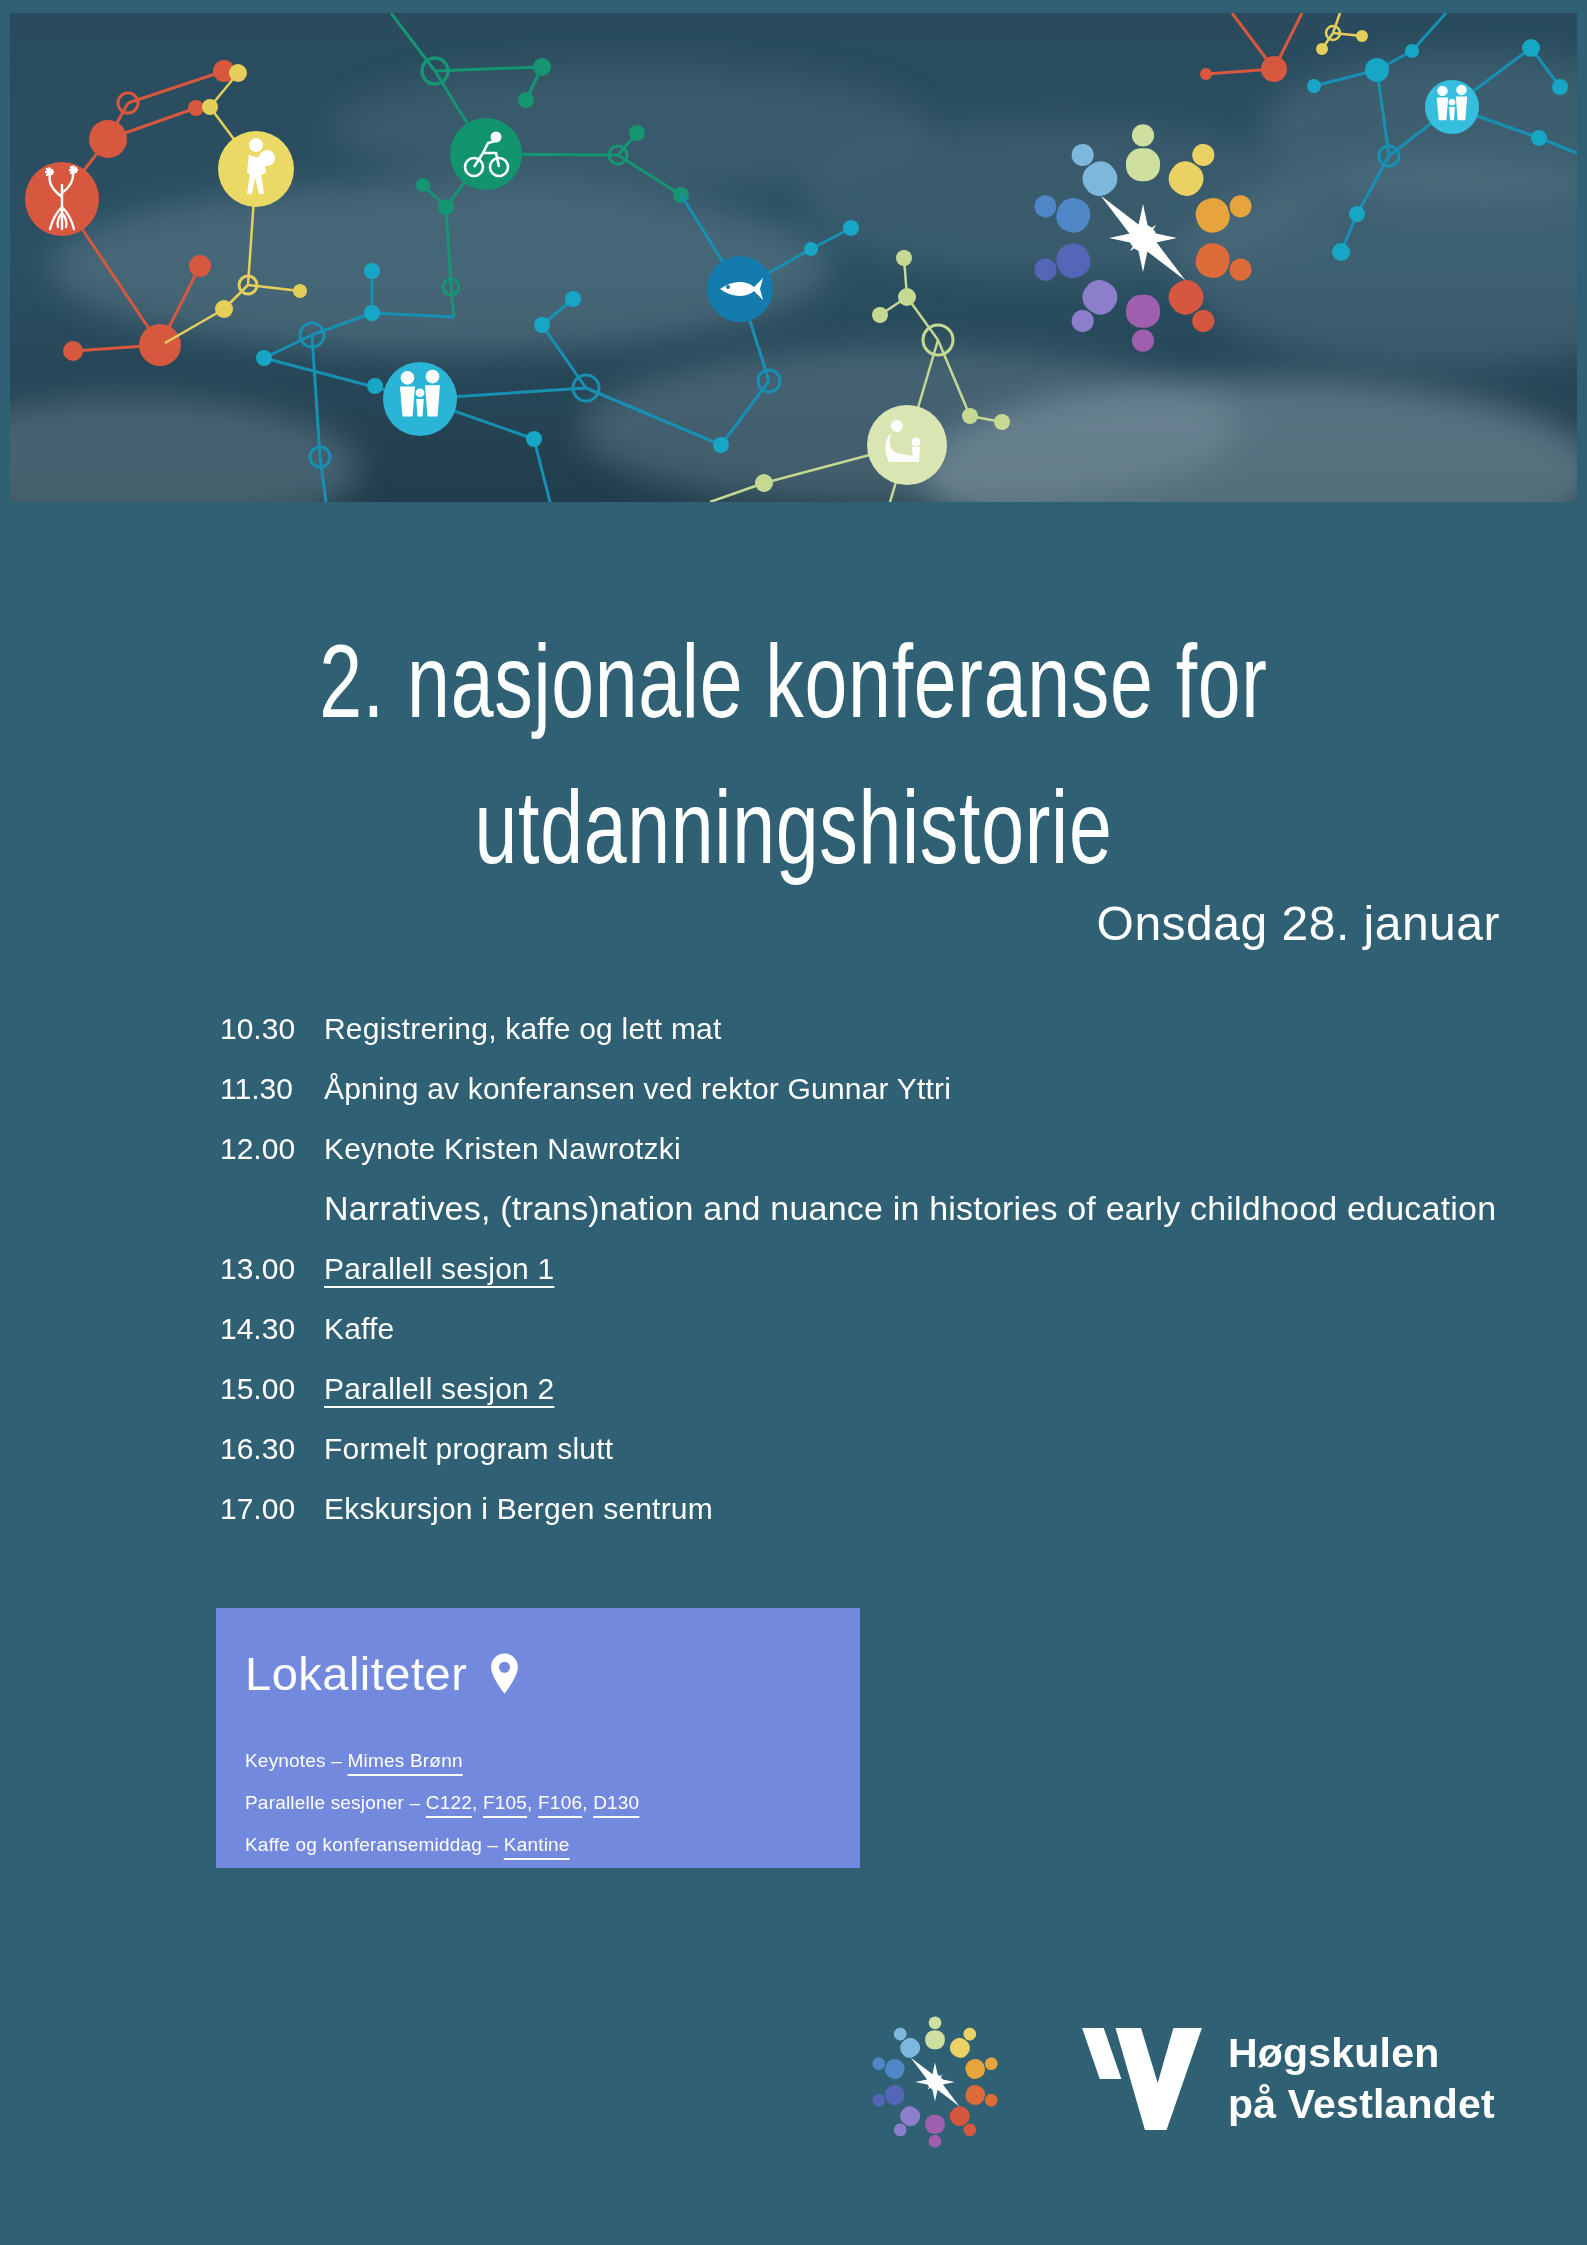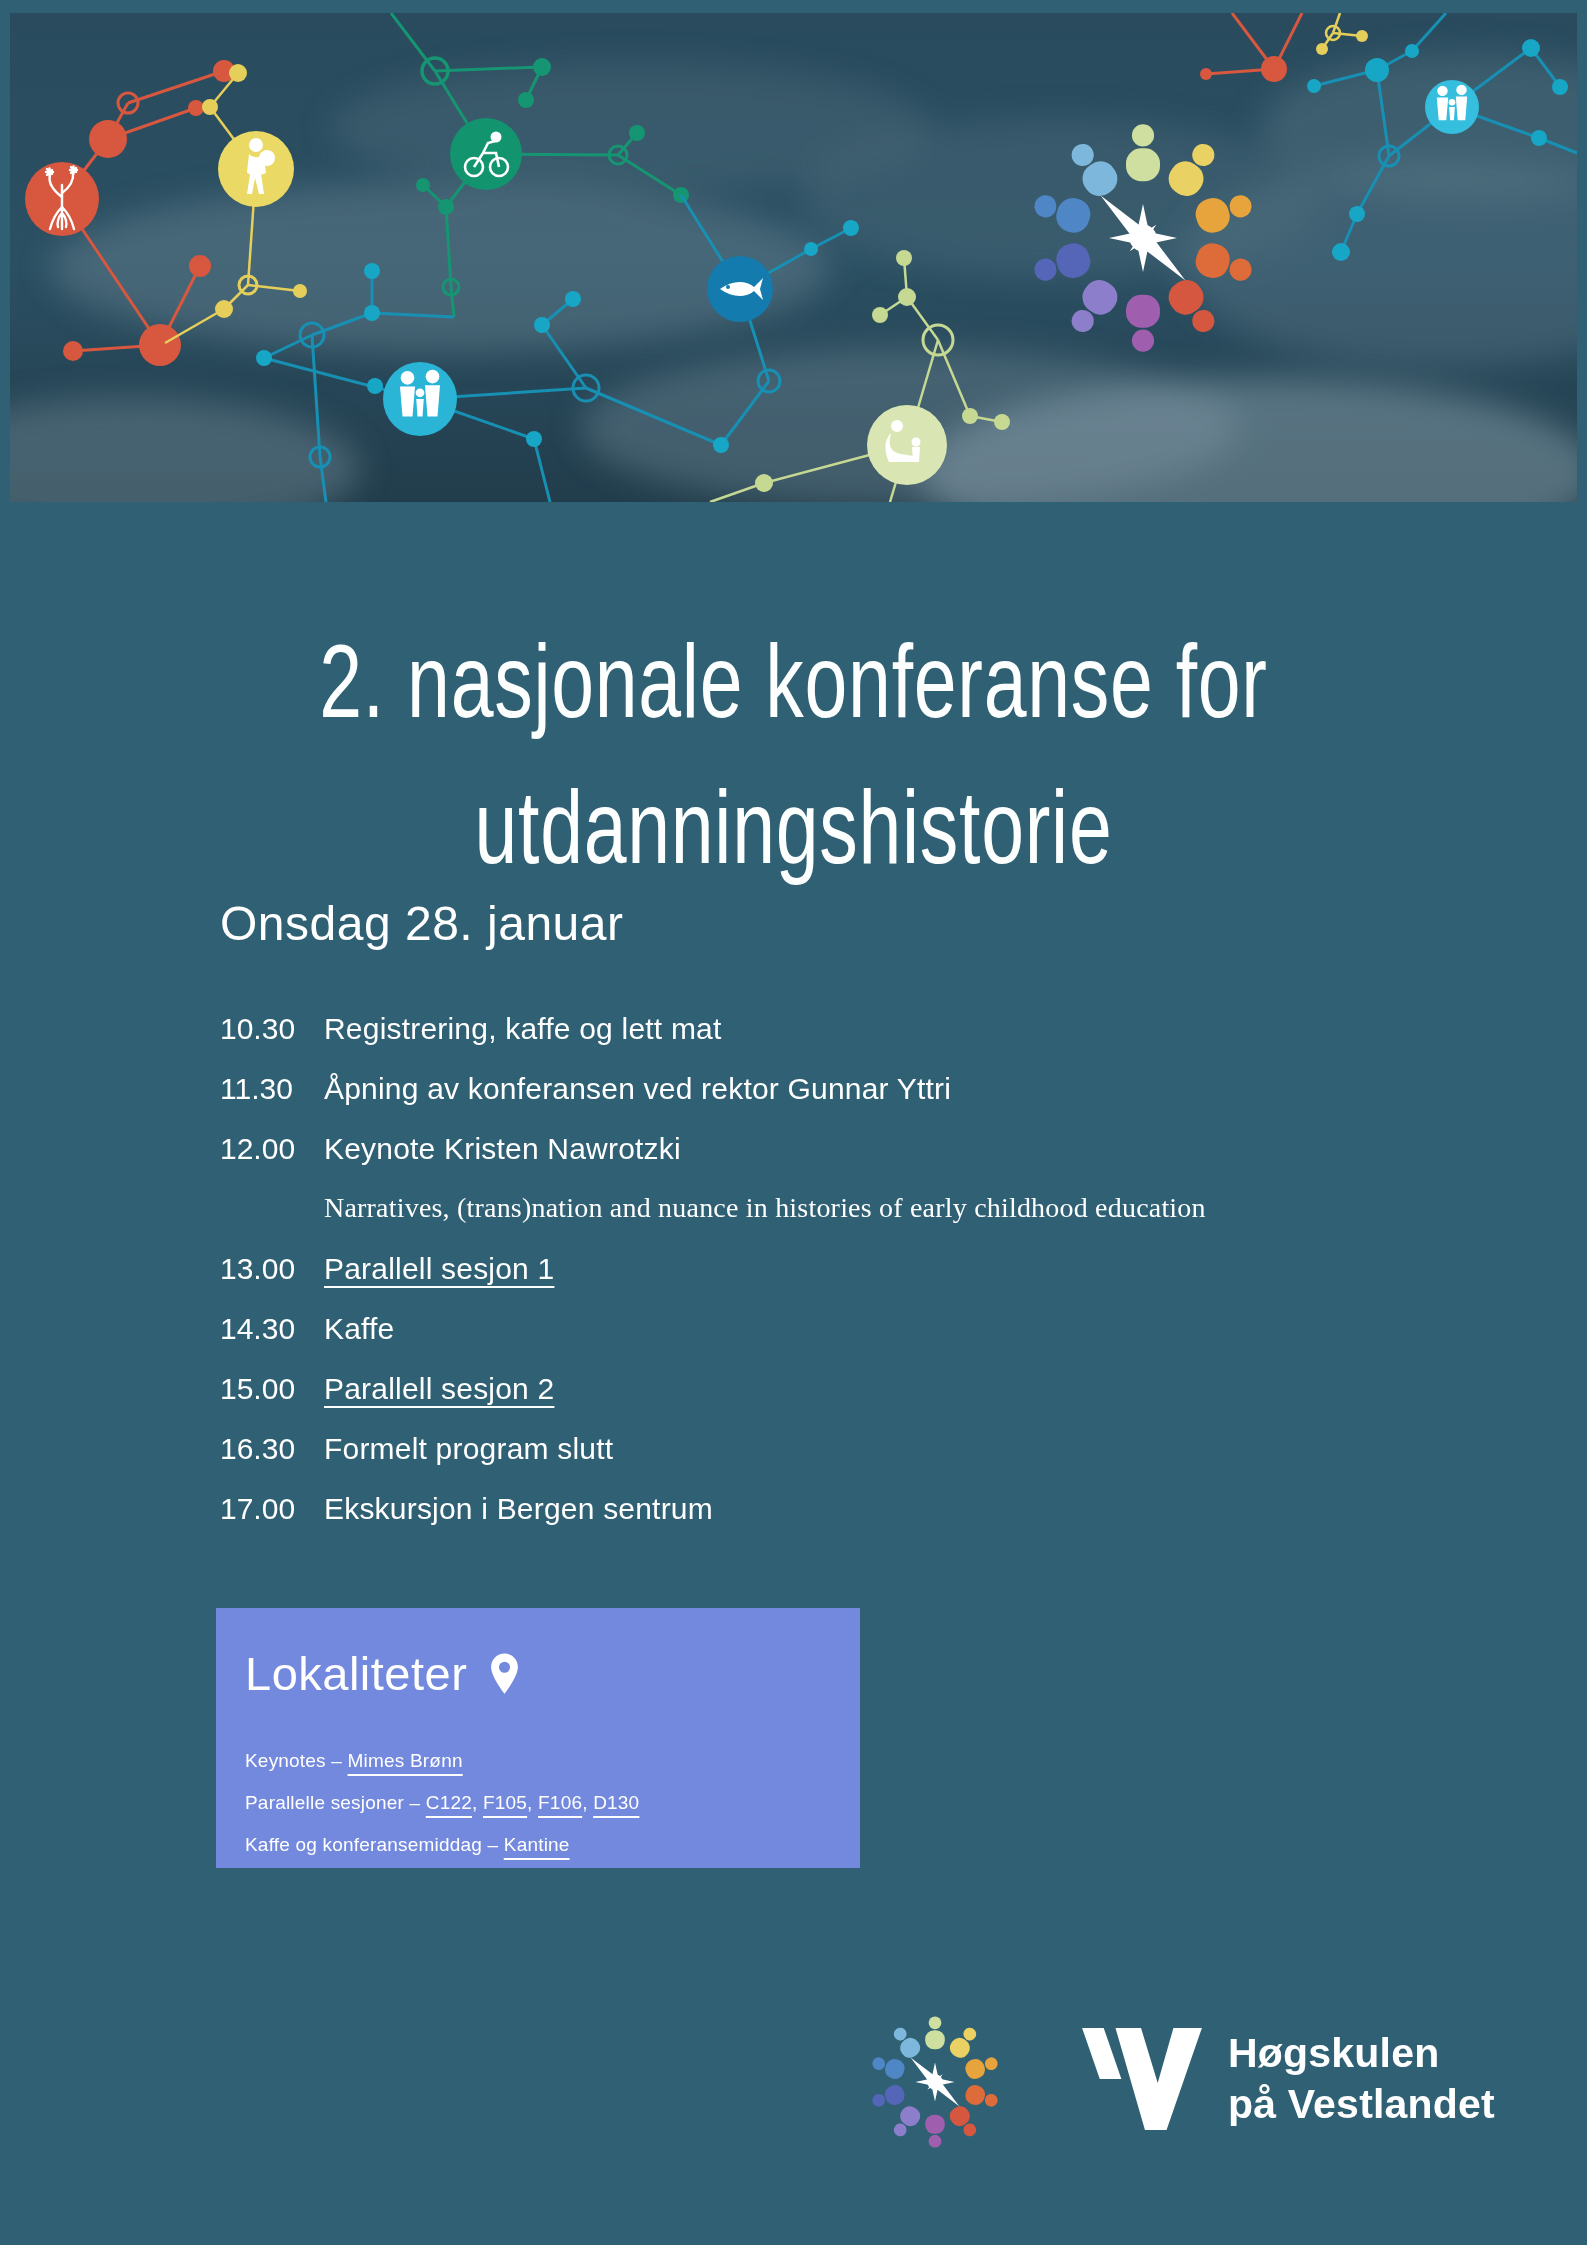--- a/index.html
+++ b/index.html
@@ -16,27 +16,27 @@
 
   .title{
     position:absolute;left:0;top:538px;width:100%;
     text-align:center;font-size:104px;line-height:146px;font-weight:400;
     letter-spacing:1px;transform:scaleX(0.74);transform-origin:50% 0;
     color:#fdfefe;
   }
 
   .schedule{position:absolute;left:220px;top:896px;width:1280px;}
   .schedule h2{
-    margin:0 0 60px 0;font-size:48px;line-height:56px;font-weight:400;letter-spacing:.5px;
+    margin:0 0 60px 0;font-size:48px;line-height:56px;font-weight:400;letter-spacing:.5px;text-align:right;
   }
   .row{display:flex;align-items:center;margin-bottom:26px;}
   .time{width:104px;flex:0 0 104px;font-size:30px;line-height:34px;font-weight:400;}
   .evt{font-size:30px;line-height:34px;font-weight:400;letter-spacing:.2px;}
   .row.sub{margin-top:4px;margin-bottom:28px;}
-  .row.sub .evt{font-size:28px;line-height:32px;font-family:Liberation Serif, serif;}
+  .row.sub .evt{font-size:34px;line-height:32px;}
   a{color:#fff;text-decoration:underline;text-decoration-thickness:2px;text-underline-offset:7px;cursor:pointer;}
 
   .locbox{
     position:absolute;left:216px;top:1608px;width:644px;height:260px;
     background:#7389dd;box-sizing:border-box;padding:40px 20px 0 29px;
   }
   .locbox h3{
     margin:0 0 40px 0;font-size:47px;line-height:52px;font-weight:400;letter-spacing:.5px;
     display:flex;align-items:center;gap:20px;text-align:right;
   }

